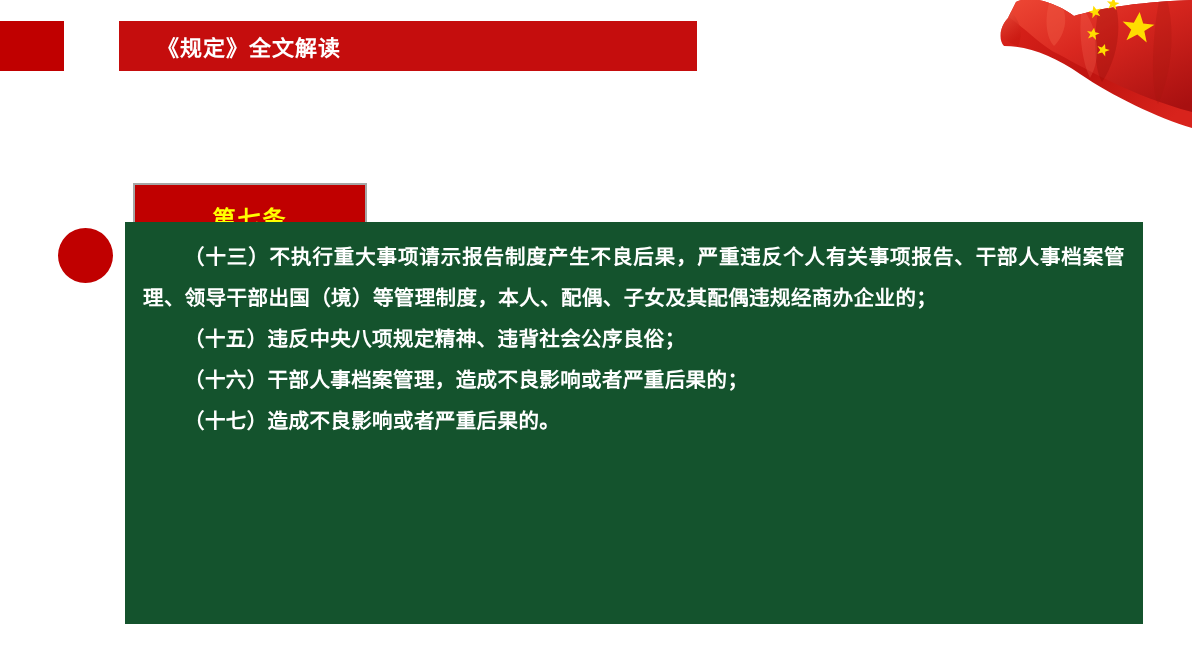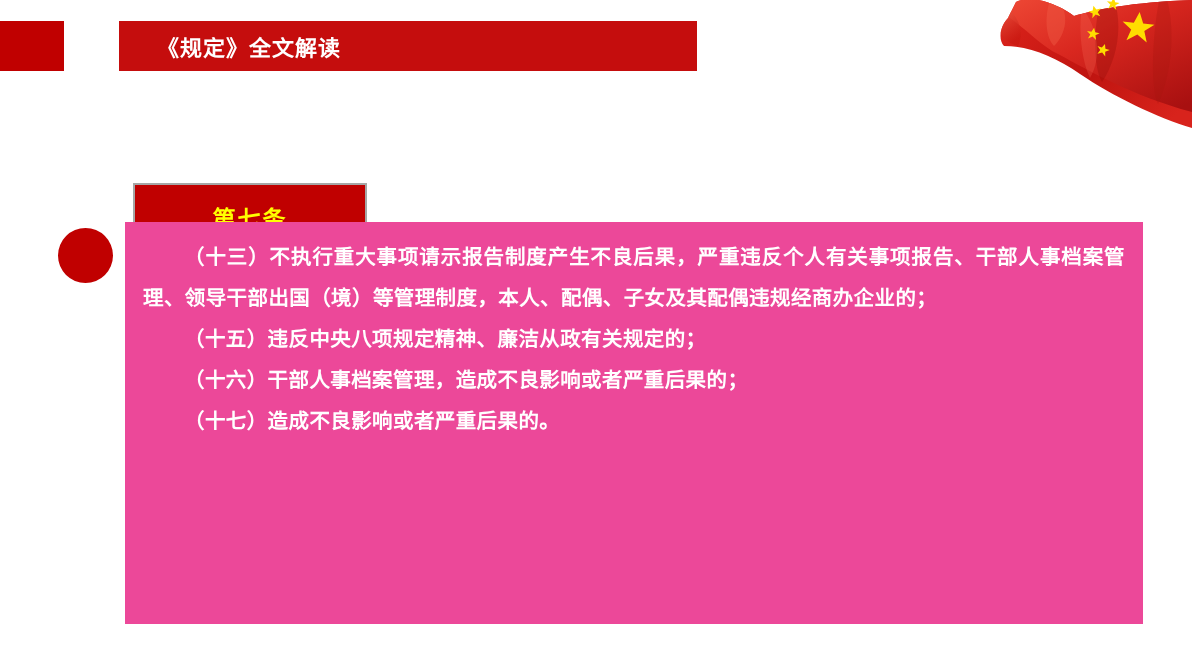--- a/index.html
+++ b/index.html
@@ -94,21 +94,21 @@
     background: #c00000;
   }
 
   
   .content-panel {
     position: absolute;
     left: 125px;
     top: 222px;
     width: 1018px;
     height: 402px;
-    background: #ec4899;
+    background: #14532d;
     box-sizing: border-box;
     padding: 14px 18px 24px 18px;
   }
   .clause-list {
     margin: 0;
     padding: 0;
     list-style: none;
   }
   .clause {
     color: #ffffff;
@@ -180,19 +180,19 @@
 
   <div class="article-badge">
     <span class="article-badge-label">第七条</span>
   </div>
 
   <div class="bullet-dot"></div>
 
   <div class="content-panel">
     <ul class="clause-list">
       <li class="clause">（十三）不执行重大事项请示报告制度产生不良后果，严重违反个人有关事项报告、干部人事档案管理、领导干部出国（境）等管理制度，本人、配偶、子女及其配偶违规经商办企业的；</li>
-      <li class="clause">（十五）违反中央八项规定精神、廉洁从政有关规定的；</li>
+      <li class="clause">（十五）违反中央八项规定精神、违背社会公序良俗；</li>
       <li class="clause">（十六）干部人事档案管理，造成不良影响或者严重后果的；</li>
       <li class="clause">（十七）造成不良影响或者严重后果的。</li>
     </ul>
   </div>
 
 </div>
 
 </body></html>

